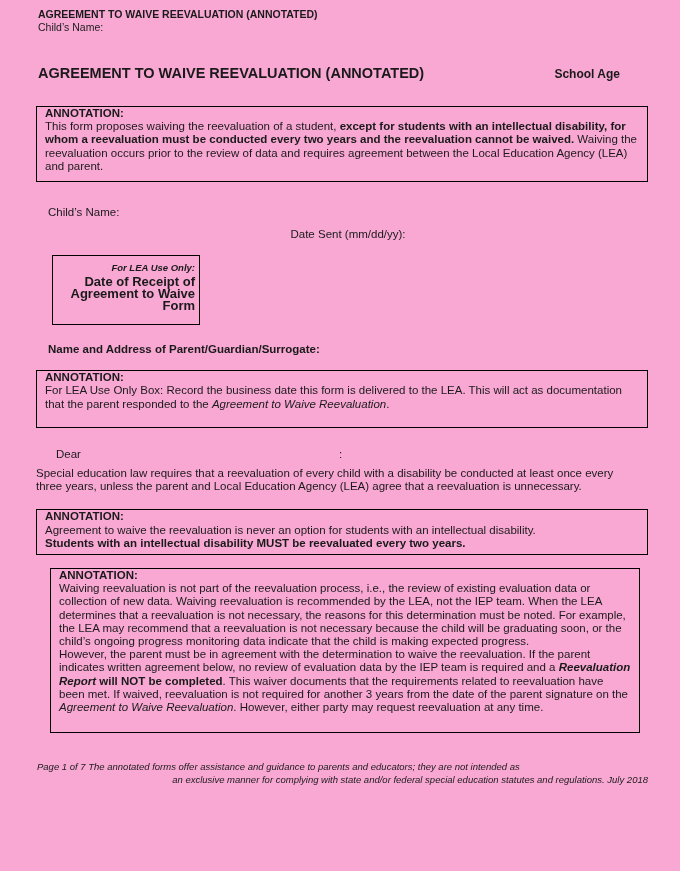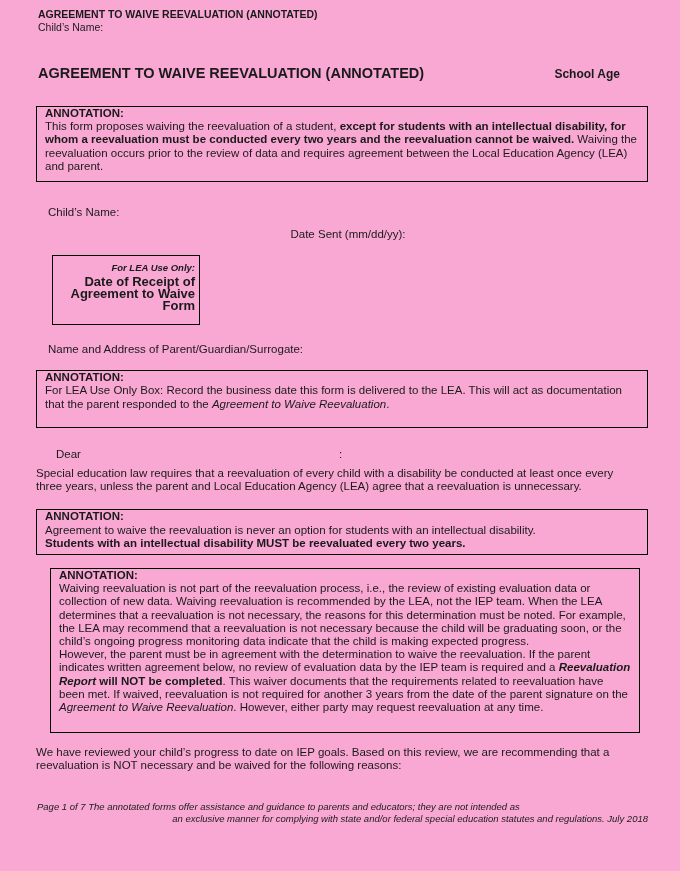--- a/index.html
+++ b/index.html
@@ -40,21 +40,21 @@
   .lea-box {
     margin-top: 14px; margin-left: 16px;
     width: 148px; min-height: 54px;
     border: 1.5px solid #000;
     text-align: right;
     padding: 6px 4px 12px 4px;
   }
   .lea-title { font-size: 9.5px; font-weight: bold; font-style: italic; line-height: 12px; }
   .lea-body { font-size: 13px; font-weight: bold; line-height: 12px; margin-top: 2px; }
 
-  .parent-label { margin-top: 18px; margin-left: 12px; }
+  .parent-label { margin-top: 18px; margin-left: 12px; font-weight: bold; }
 
   .ann2 { margin-top: 14px; padding-bottom: 16px; }
 
   .salutation { margin-top: 20px; margin-left: 12px; padding-left: 8px; }
   .salutation .colon { display: inline-block; margin-left: 258px; }
 
   .para { margin: 6px 0 0 0; max-width: 598px; }
 
   .ann3 { margin-top: 16px; padding-bottom: 4px; }
 
@@ -114,20 +114,19 @@
     <div class="ann-para"><span>Agreement to waive the reevaluation is never an option for students with an intellectual disability.</span></div>
     <div class="ann-para"><span class="b">Students with an intellectual disability MUST be reevaluated every two years.</span></div>
   </div>
 
   <div class="ann-box ann4">
     <div class="ann-label">ANNOTATION:</div>
     <div class="ann-para"><span>Waiving reevaluation is not part of the reevaluation process, i.e., the review of existing evaluation data or collection of new data. Waiving reevaluation is recommended by the LEA, not the IEP team. When the LEA determines that a reevaluation is not necessary, the reasons for this determination must be noted. For example, the LEA may recommend that a reevaluation is not necessary because the child will be graduating soon, or the child’s ongoing progress monitoring data indicate that the child is making expected progress.</span></div>
     <div class="ann-para"><span>However, the parent must be in agreement with the determination to waive the reevaluation. If the parent indicates written agreement below, no review of evaluation data by the IEP team is required and a </span><span class="b i">Reevaluation Report</span><span class="b"> will NOT be completed</span><span>. This waiver documents that the requirements related to reevaluation have been met. If waived, reevaluation is not required for another 3 years from the date of the parent signature on the </span><span class="i">Agreement to Waive Reevaluation</span><span>. However, either party may request reevaluation at any time.</span></div>
   </div>
 
-  <div class="closing">We have reviewed your child’s progress to date on IEP goals. Based on this review, we are recommending that a reevaluation is NOT necessary and be waived for the following reasons:</div>
 
   <div class="footer">
     <div>Page 1 of 7 The annotated forms offer assistance and guidance to parents and educators; they are not intended as</div>
     <div class="footer-line2">an exclusive manner for complying with state and/or federal special education statutes and regulations. July 2018</div>
   </div>
 
 </div>
 
 </body></html>

